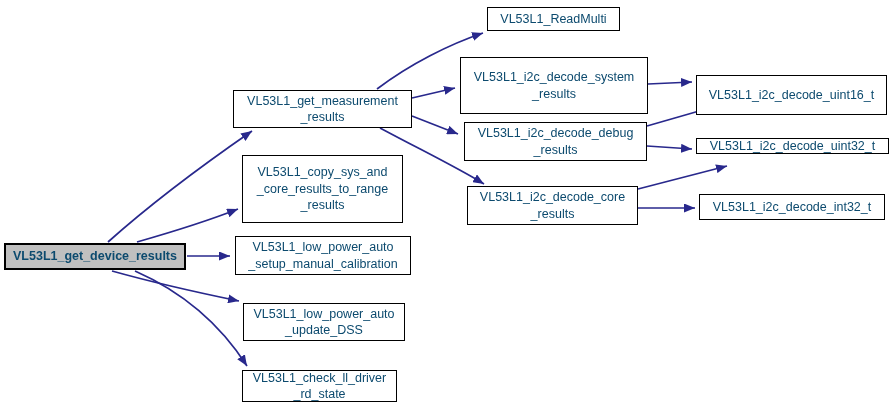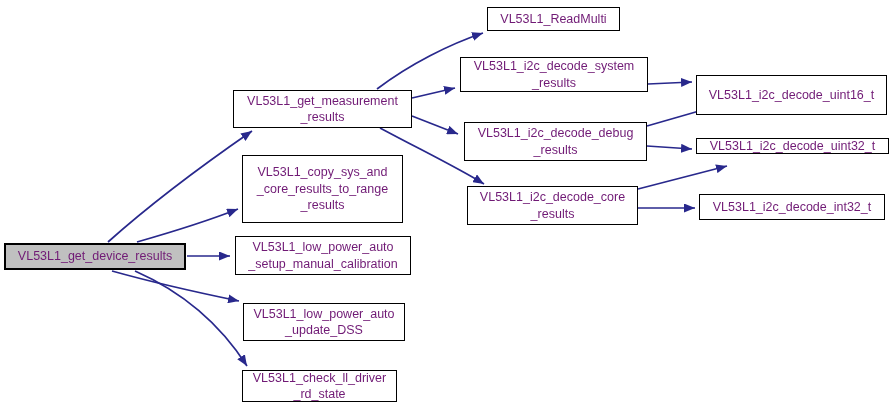--- a/index.html
+++ b/index.html
@@ -20,34 +20,35 @@
     left: 0;
     top: 0;
     z-index: 1;
   }
   .node {
     position: absolute;
     z-index: 2;
     box-sizing: border-box;
     background: #ffffff;
     border: 1.5px solid #000000;
-    color: #701a75;
+    color: #0c4a6e;
     font-size: 12.5px;
     line-height: 1.32;
     display: flex;
     flex-direction: column;
     align-items: center;
     justify-content: center;
     text-align: center;
     white-space: nowrap;
     cursor: pointer;
   }
   .node.root {
     background: #c0c0c0;
     border-width: 2px;
+    font-weight: bold;
   }
   .ln { display: block; }
 </style>
 </head>
 <body>
 
 <div id="canvas">
 
   <svg id="edges" width="893" height="413" viewBox="0 0 893 413">
     <defs>
@@ -100,21 +101,21 @@
 
   <div class="node" style="left:242px;top:370px;width:155px;height:32px">
     <span class="ln">VL53L1_check_ll_driver</span>
     <span class="ln">_rd_state</span>
   </div>
 
   <div class="node" style="left:487px;top:7px;width:133px;height:24px">
     <span class="ln">VL53L1_ReadMulti</span>
   </div>
 
-  <div class="node" style="left:460px;top:57px;width:188px;height:35px">
+  <div class="node" style="left:460px;top:57px;width:188px;height:57px">
     <span class="ln">VL53L1_i2c_decode_system</span>
     <span class="ln">_results</span>
   </div>
 
   <div class="node" style="left:464px;top:122px;width:183px;height:39px">
     <span class="ln">VL53L1_i2c_decode_debug</span>
     <span class="ln">_results</span>
   </div>
 
   <div class="node" style="left:467px;top:186px;width:171px;height:39px">

